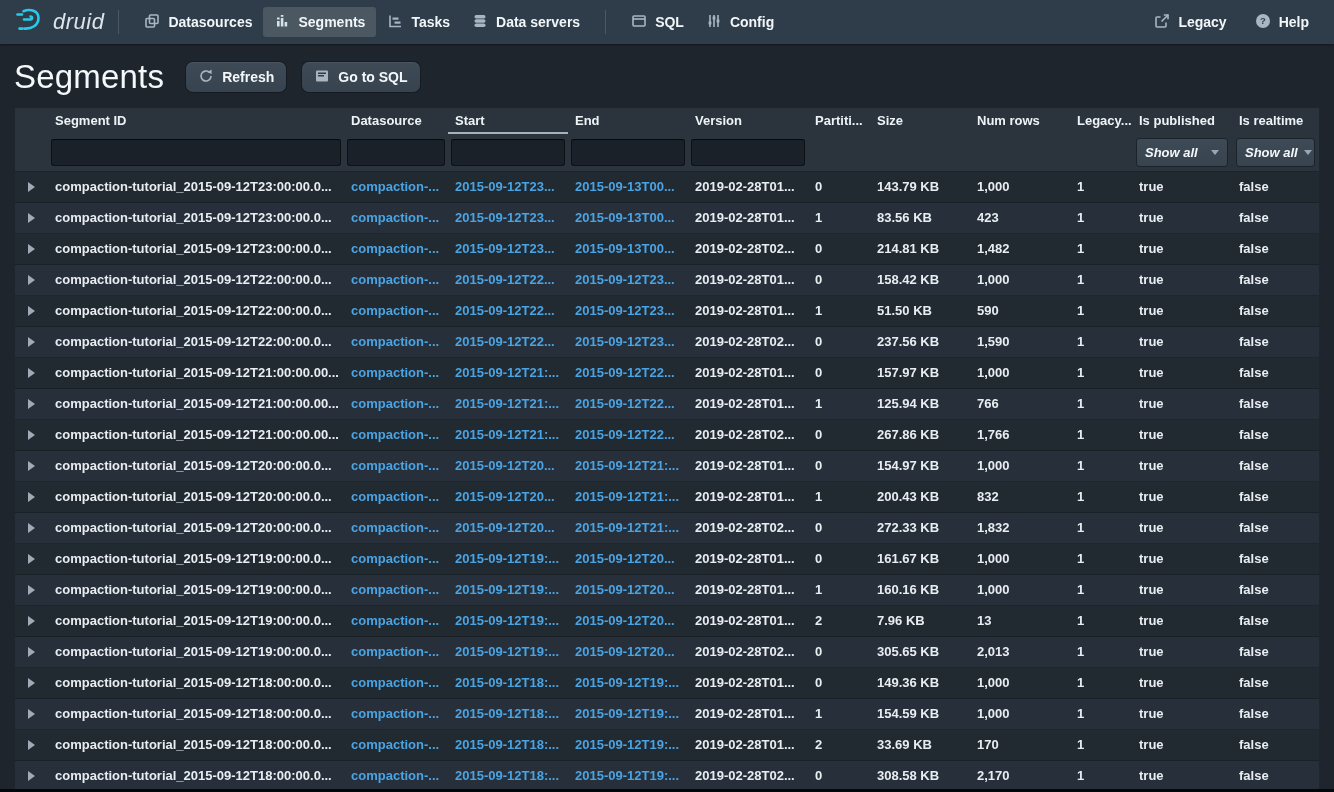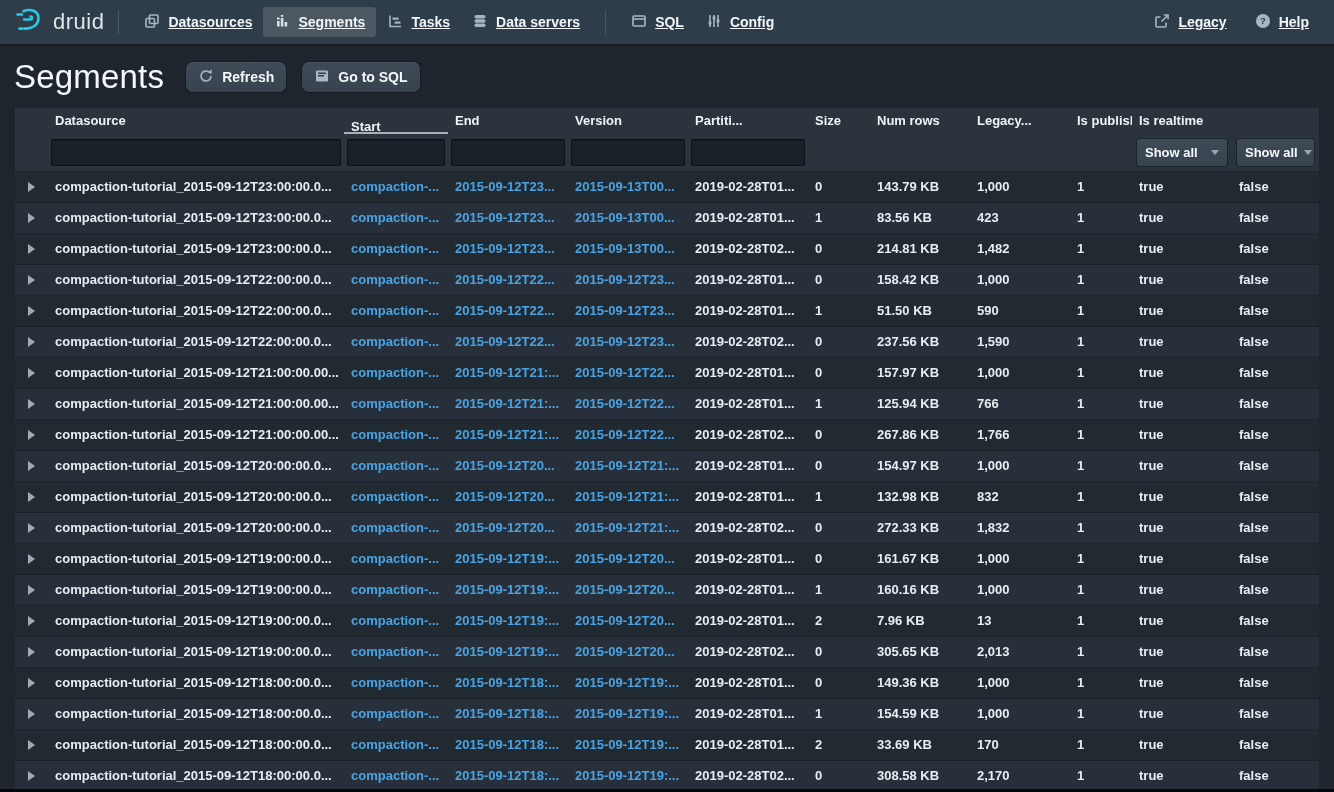--- a/index.html
+++ b/index.html
@@ -7,26 +7,26 @@
   body {
     font-family:"Liberation Sans","DejaVu Sans",sans-serif;
     background:#1e252d; color:#e8edf1; position:relative;
   }
 
   
   .navbar {
     height:44px; background:#2e3d49; display:flex; align-items:center;
     padding:0 14px; box-shadow:0 1px 2px rgba(0,0,0,.4);
   }
-  .brand { display:flex; align-items:center; gap:9px; cursor:pointer; }
+  .brand { display:flex; align-items:center; gap:9px; cursor:pointer;font-style:italic; }
   .brand-text { font-size:22px; font-weight:300; color:#dde5ea; letter-spacing:.5px; }
   .nav-divider { width:1px; height:24px; background:rgba(255,255,255,.14); margin:0 14px; }
   .nav-item {
     display:flex; align-items:center; gap:8px; padding:0 11px; height:30px;
-    border-radius:3px; font-size:14px; font-weight:700; color:#f2f6f8; cursor:pointer;text-decoration:underline;
+    border-radius:3px; font-size:14px; font-weight:700; color:#f2f6f8; cursor:pointer;
   }
   .nav-item.active { background:rgba(255,255,255,.14); }
   .nav-item svg { flex:0 0 auto; }
   .nav-right { margin-left:auto; display:flex; align-items:flex-end; gap:6px; }
 
   
   .titlebar { display:flex; align-items:center; padding:14px 14px 12px 14px; gap:16px; }
   .page-title { font-size:33px; font-weight:500; color:#f4f8fa; letter-spacing:.2px; margin-right:6px; }
   .btn {
     display:inline-flex; align-items:center; gap:8px; height:30px; padding:0 12px;
@@ -40,34 +40,34 @@
   .table { margin:0 15px; }
   .tr, .thead, .filter-row {
     display:grid;
     grid-template-columns:33px 296px 104px 120px 120px 120px 62px 100px 100px 62px 100px minmax(0,1fr);
   }
   .thead { background:#2b343d; height:26px; }
   .th {
     font-size:13px; font-weight:700; color:#eef3f6; line-height:26px; padding:0 7px;
     white-space:nowrap; overflow:hidden; cursor:pointer;
   }
-  .th.sorted { box-shadow:inset 0 -2px 0 #a5b1bb;margin-top:6px; }
+  .th.sorted { box-shadow:inset 0 -2px 0 #a5b1bb; }
   .filter-row { background:#2b343d; height:38px; border-bottom:1px solid rgba(0,0,0,.3); }
   .filter-cell { padding:5px 3px; }
   .filter-input {
     width:100%; height:27px; background:#1a2128; border:none; border-radius:3px;
     box-shadow:inset 0 0 0 1px rgba(0,0,0,.45), inset 0 1px 1px rgba(0,0,0,.4);
     color:#e8edf1; font-size:13px; padding:0 8px; font-family:inherit;
   }
   .select-btn {
     width:calc(100% - 4px); margin:0 2px; height:27px; display:flex; align-items:center;
     justify-content:space-between; padding:0 8px;
     background:linear-gradient(#3e4b57,#37434e); border-radius:3px;
     box-shadow:0 0 0 1px rgba(12,18,24,.5); cursor:pointer;
-    font-size:13px; font-weight:700; color:#f5f8fa; white-space:nowrap;
+    font-size:13px; font-weight:700; color:#f5f8fa; white-space:nowrap;font-style:italic;
   }
   .caret-down {
     width:0; height:0; border-left:4px solid transparent; border-right:4px solid transparent;
     border-top:5px solid #9aa7b2; margin-left:6px;
   }
   .tr { height:31px; border-bottom:1px solid rgba(0,0,0,.22); }
   .tr.odd  { background:#212931; }
   .tr.even { background:#27303a; }
   .td {
     font-size:13px; font-weight:600; color:#e8edf1; line-height:30px; padding:0 7px;
@@ -214,20 +214,21 @@
       </svg>
     </span>
     <span>Go to SQL</span>
   </button>
 </section>
 
 <div class="table">
 
   <div class="thead">
     <div class="th"></div>
+    <div class="th">Segment ID</div>
     <div class="th">Datasource</div>
     <div class="th sorted">Start</div>
     <div class="th">End</div>
     <div class="th">Version</div>
     <div class="th">Partiti...</div>
     <div class="th">Size</div>
     <div class="th">Num rows</div>
     <div class="th">Legacy...</div>
     <div class="th">Is published</div>
     <div class="th">Is realtime</div>
@@ -432,21 +433,21 @@
   <div class="tr odd">
     <div class="td expander-cell">
       <span class="expander"></span>
     </div>
     <div class="td">compaction-tutorial_2015-09-12T20:00:00.0...</div>
     <div class="td link">compaction-...</div>
     <div class="td link">2015-09-12T20...</div>
     <div class="td link">2015-09-12T21:...</div>
     <div class="td">2019-02-28T01...</div>
     <div class="td">1</div>
-    <div class="td">132.98 KB</div>
+    <div class="td">200.43 KB</div>
     <div class="td">832</div>
     <div class="td">1</div>
     <div class="td">true</div>
     <div class="td">false</div>
   </div>
 
   <div class="tr even">
     <div class="td expander-cell">
       <span class="expander"></span>
     </div>

